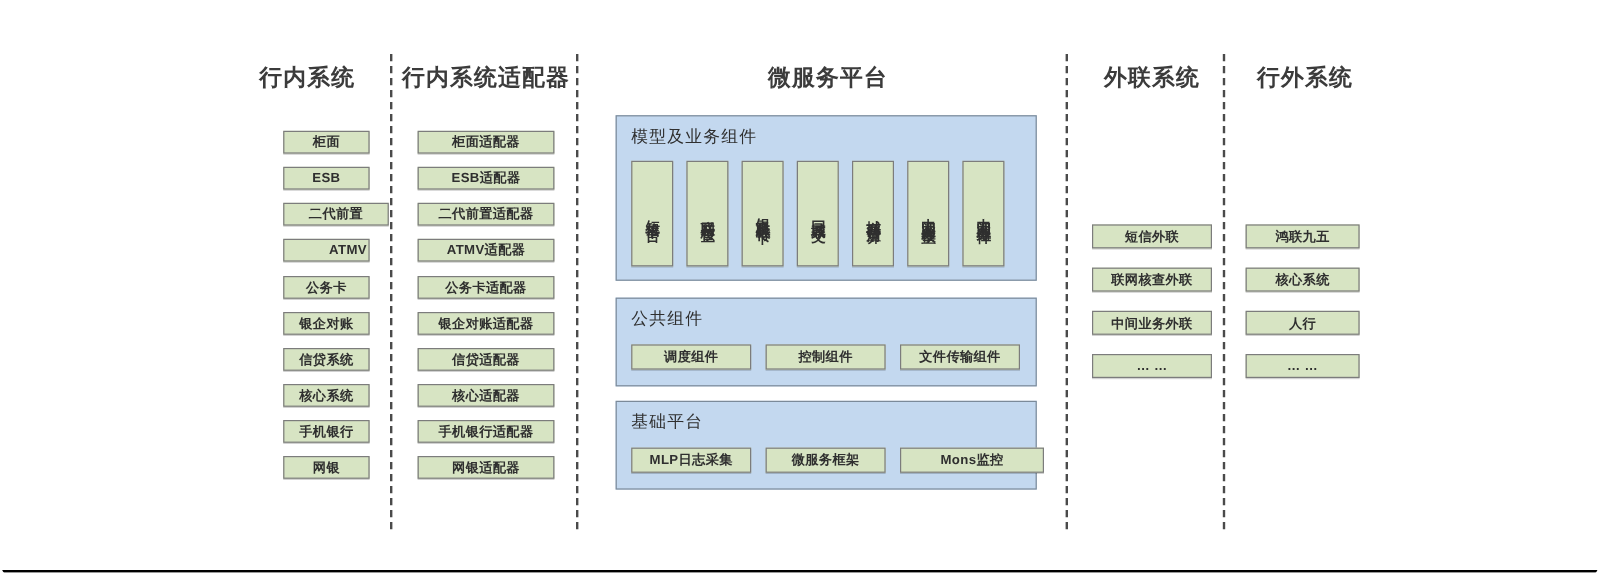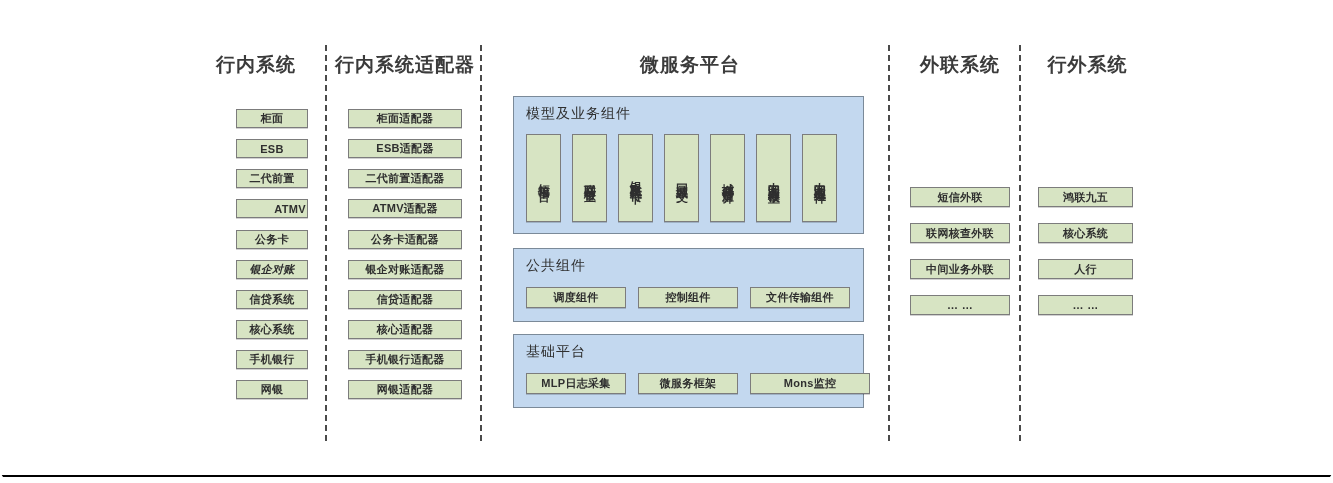--- a/index.html
+++ b/index.html
@@ -102,24 +102,24 @@
 
   <div class="col-title" style="left:1020px; top:52px; width:135px;">行外系统</div>
 
   <div class="divider" style="left:325px; top:45px; height:396px;"></div>
   <div class="divider" style="left:480px; top:45px; height:396px;"></div>
   <div class="divider" style="left:888px; top:45px; height:396px;"></div>
   <div class="divider" style="left:1019px; top:45px; height:396px;"></div>
 
   <div class="node" style="left:236px; top:109px; width:72px; height:19px;">柜面</div>
   <div class="node" style="left:236px; top:139px; width:72px; height:19px;">ESB</div>
-  <div class="node" style="left:236px; top:169px; width:72px; height:19px;">二代前置</div>
+  <div class="node" style="left:236px; top:169px; width:88px; height:19px;">二代前置</div>
   <div class="node" style="left:236px; top:199px; width:72px; height:19px;padding-left:36px;">ATMV</div>
   <div class="node" style="left:236px; top:230px; width:72px; height:19px;">公务卡</div>
-  <div class="node" style="left:236px; top:260px; width:72px; height:19px;font-style:italic;">银企对账</div>
+  <div class="node" style="left:236px; top:260px; width:72px; height:19px;">银企对账</div>
   <div class="node" style="left:236px; top:290px; width:72px; height:19px;">信贷系统</div>
   <div class="node" style="left:236px; top:320px; width:72px; height:19px;">核心系统</div>
   <div class="node" style="left:236px; top:350px; width:72px; height:19px;">手机银行</div>
   <div class="node" style="left:236px; top:380px; width:72px; height:19px;">网银</div>
 
   <div class="node" style="left:348px; top:109px; width:114px; height:19px;">柜面适配器</div>
   <div class="node" style="left:348px; top:139px; width:114px; height:19px;">ESB适配器</div>
   <div class="node" style="left:348px; top:169px; width:114px; height:19px;">二代前置适配器</div>
   <div class="node" style="left:348px; top:199px; width:114px; height:19px;">ATMV适配器</div>
   <div class="node" style="left:348px; top:230px; width:114px; height:19px;">公务卡适配器</div>

